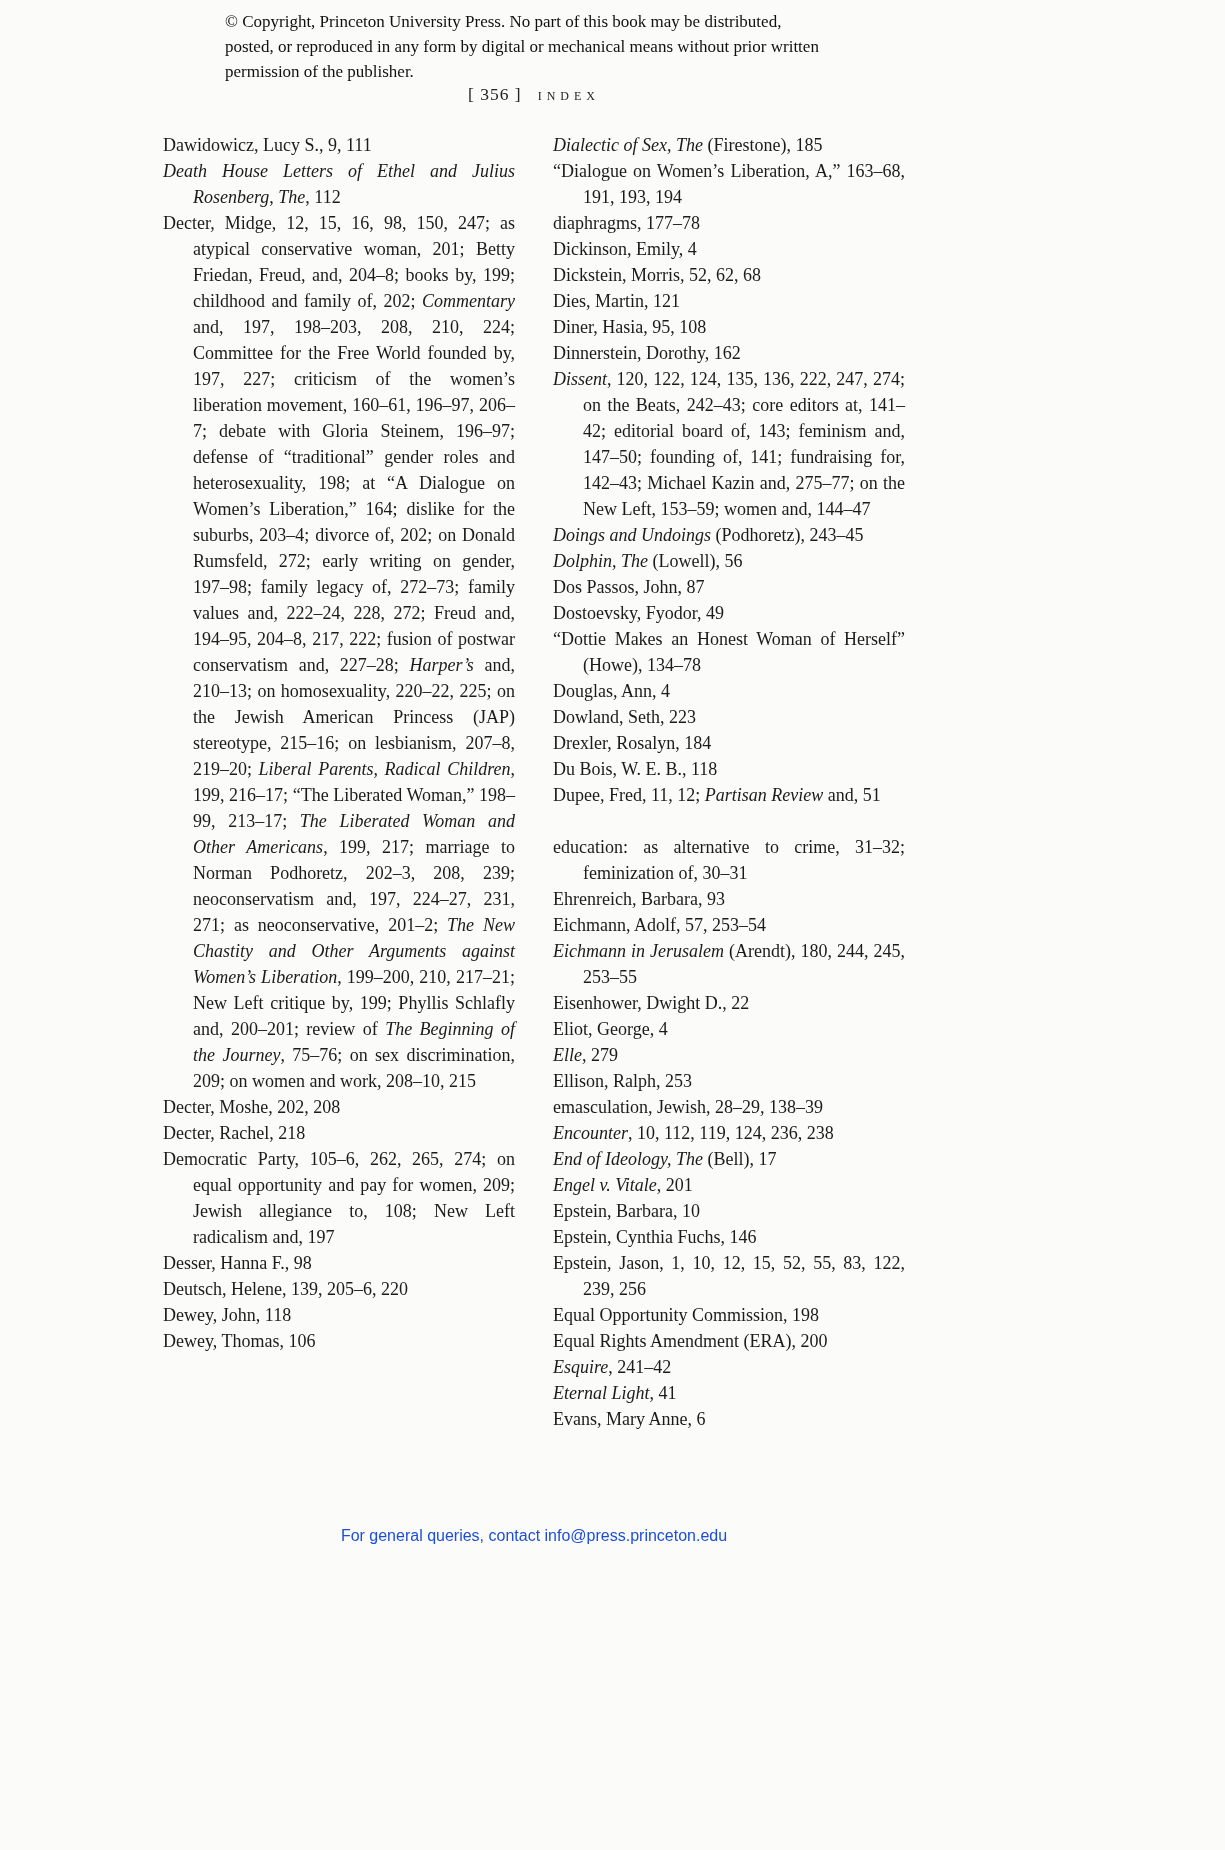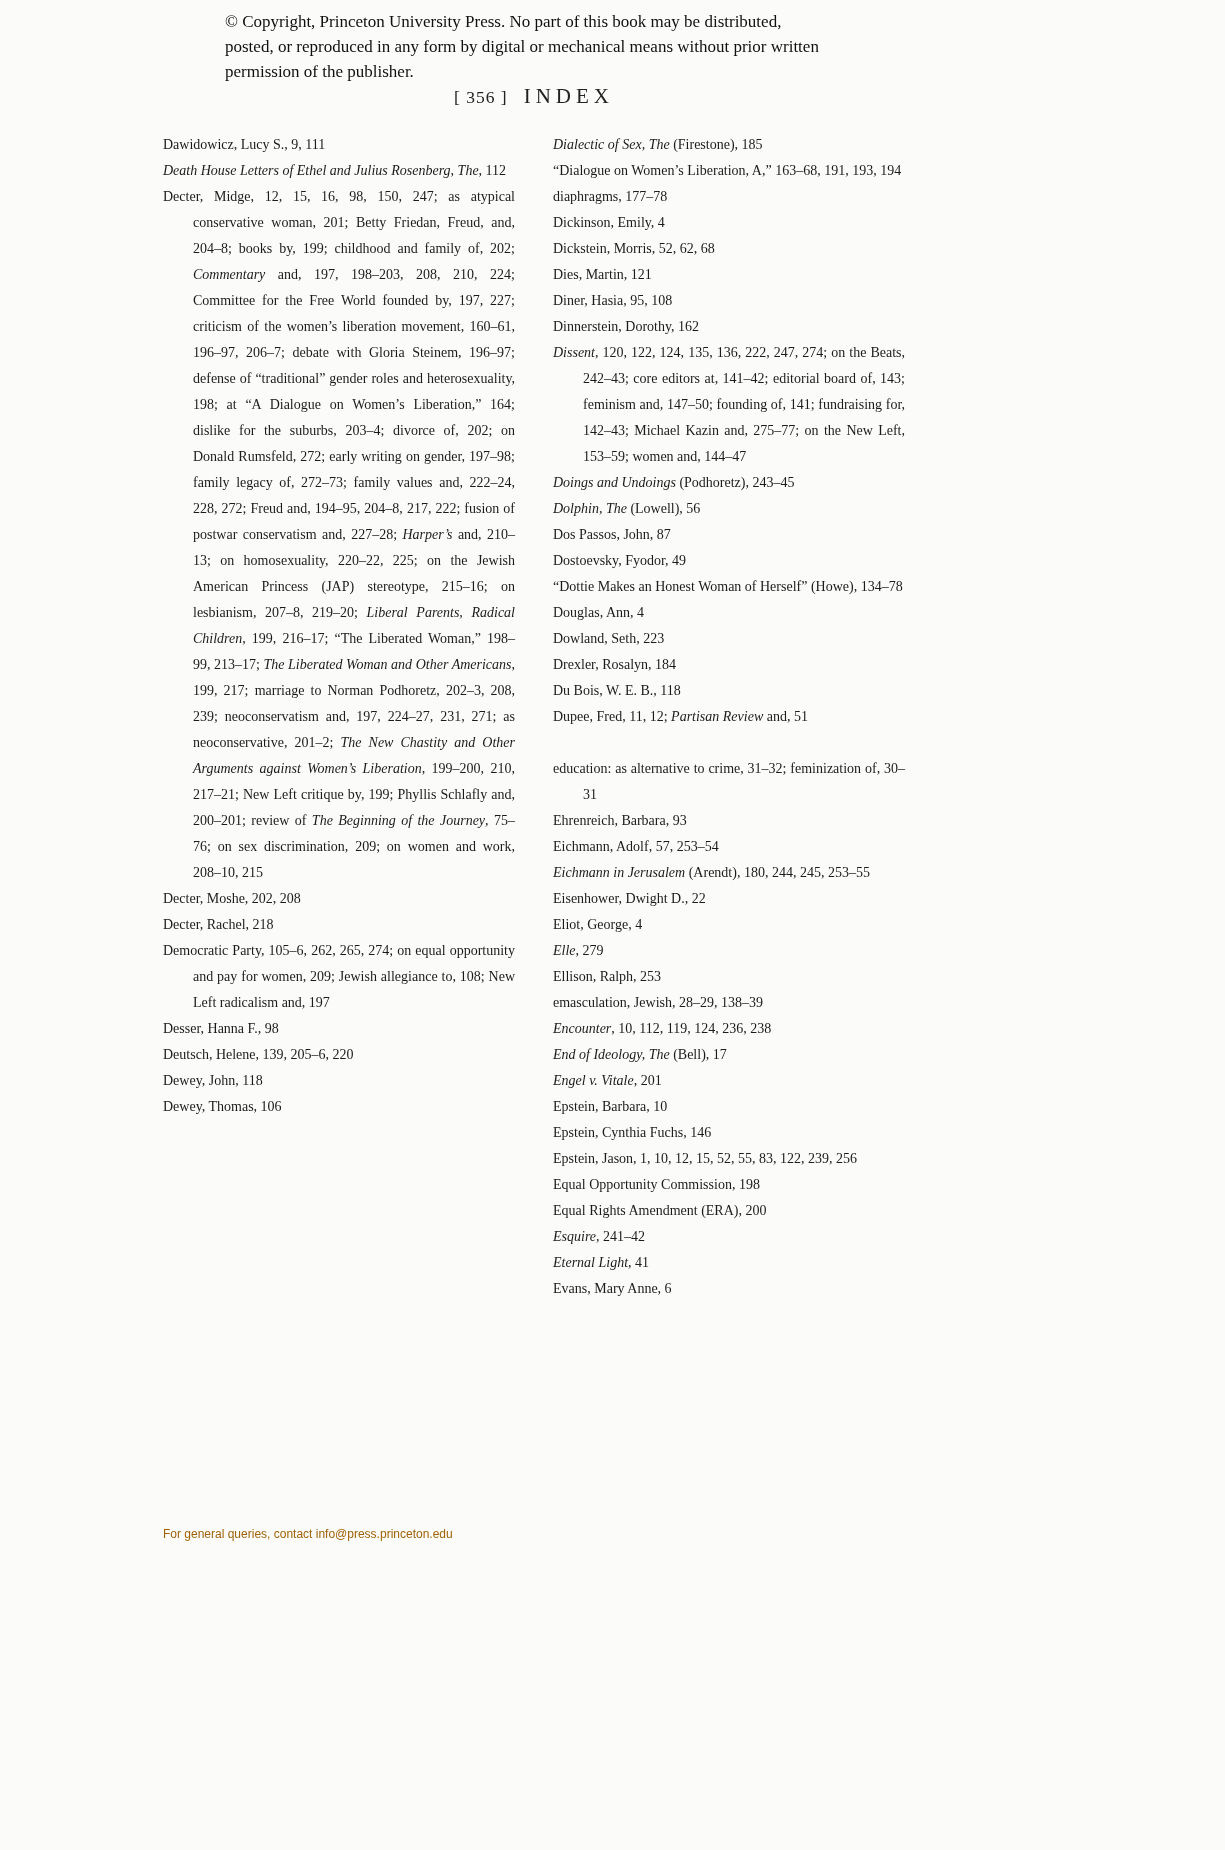--- a/index.html
+++ b/index.html
@@ -14,38 +14,38 @@
   .copyright {
     position: absolute; left: 225px; top: 9px; width: 600px;
     font-family: Liberation Serif, serif;
     font-size: 17px; line-height: 25px; color: #101010;
   }
   .running-head {
     position: absolute; left: 163px; top: 84px; width: 742px;
     text-align: center; font-size: 17.5px; color: #222;
   }
   .page-number { margin-right: 16px; letter-spacing: 1px; }
-  .head-title { font-size: 21px; letter-spacing: 5px; text-align: center; }
+  .head-title { font-size: 12px; letter-spacing: 5px; text-align: center; }
   .columns {
     position: absolute; left: 163px; top: 132px; width: 742px;
     display: flex; gap: 38px;
   }
   .col { width: 352px; }
   .index-entry {
-    font-size: 14px; line-height: 26px;
+    font-size: 18px; line-height: 26px;
     padding-left: 30px; text-indent: -30px;
     text-align: justify;
   }
   .index-entry em { font-style: italic; font-family: Liberation Serif, serif; }
   .gap-before { margin-top: 26px; }
   .footer {
     position: absolute; left: 163px; top: 1527px; width: 742px;
-    text-align: left;
+    text-align: center;
     font-family: "Liberation Sans", sans-serif;
-    font-size: 12px; color: #a16207;
+    font-size: 16px; color: #1d4ed8;
   }
 </style>
 </head>
 <body>
 
 <div class="page">
 
   <div class="copyright">© Copyright, Princeton University Press. No part of this book may be distributed, posted, or reproduced in any form by digital or mechanical means without prior written permission of the publisher.</div>
 
   <div class="running-head">

